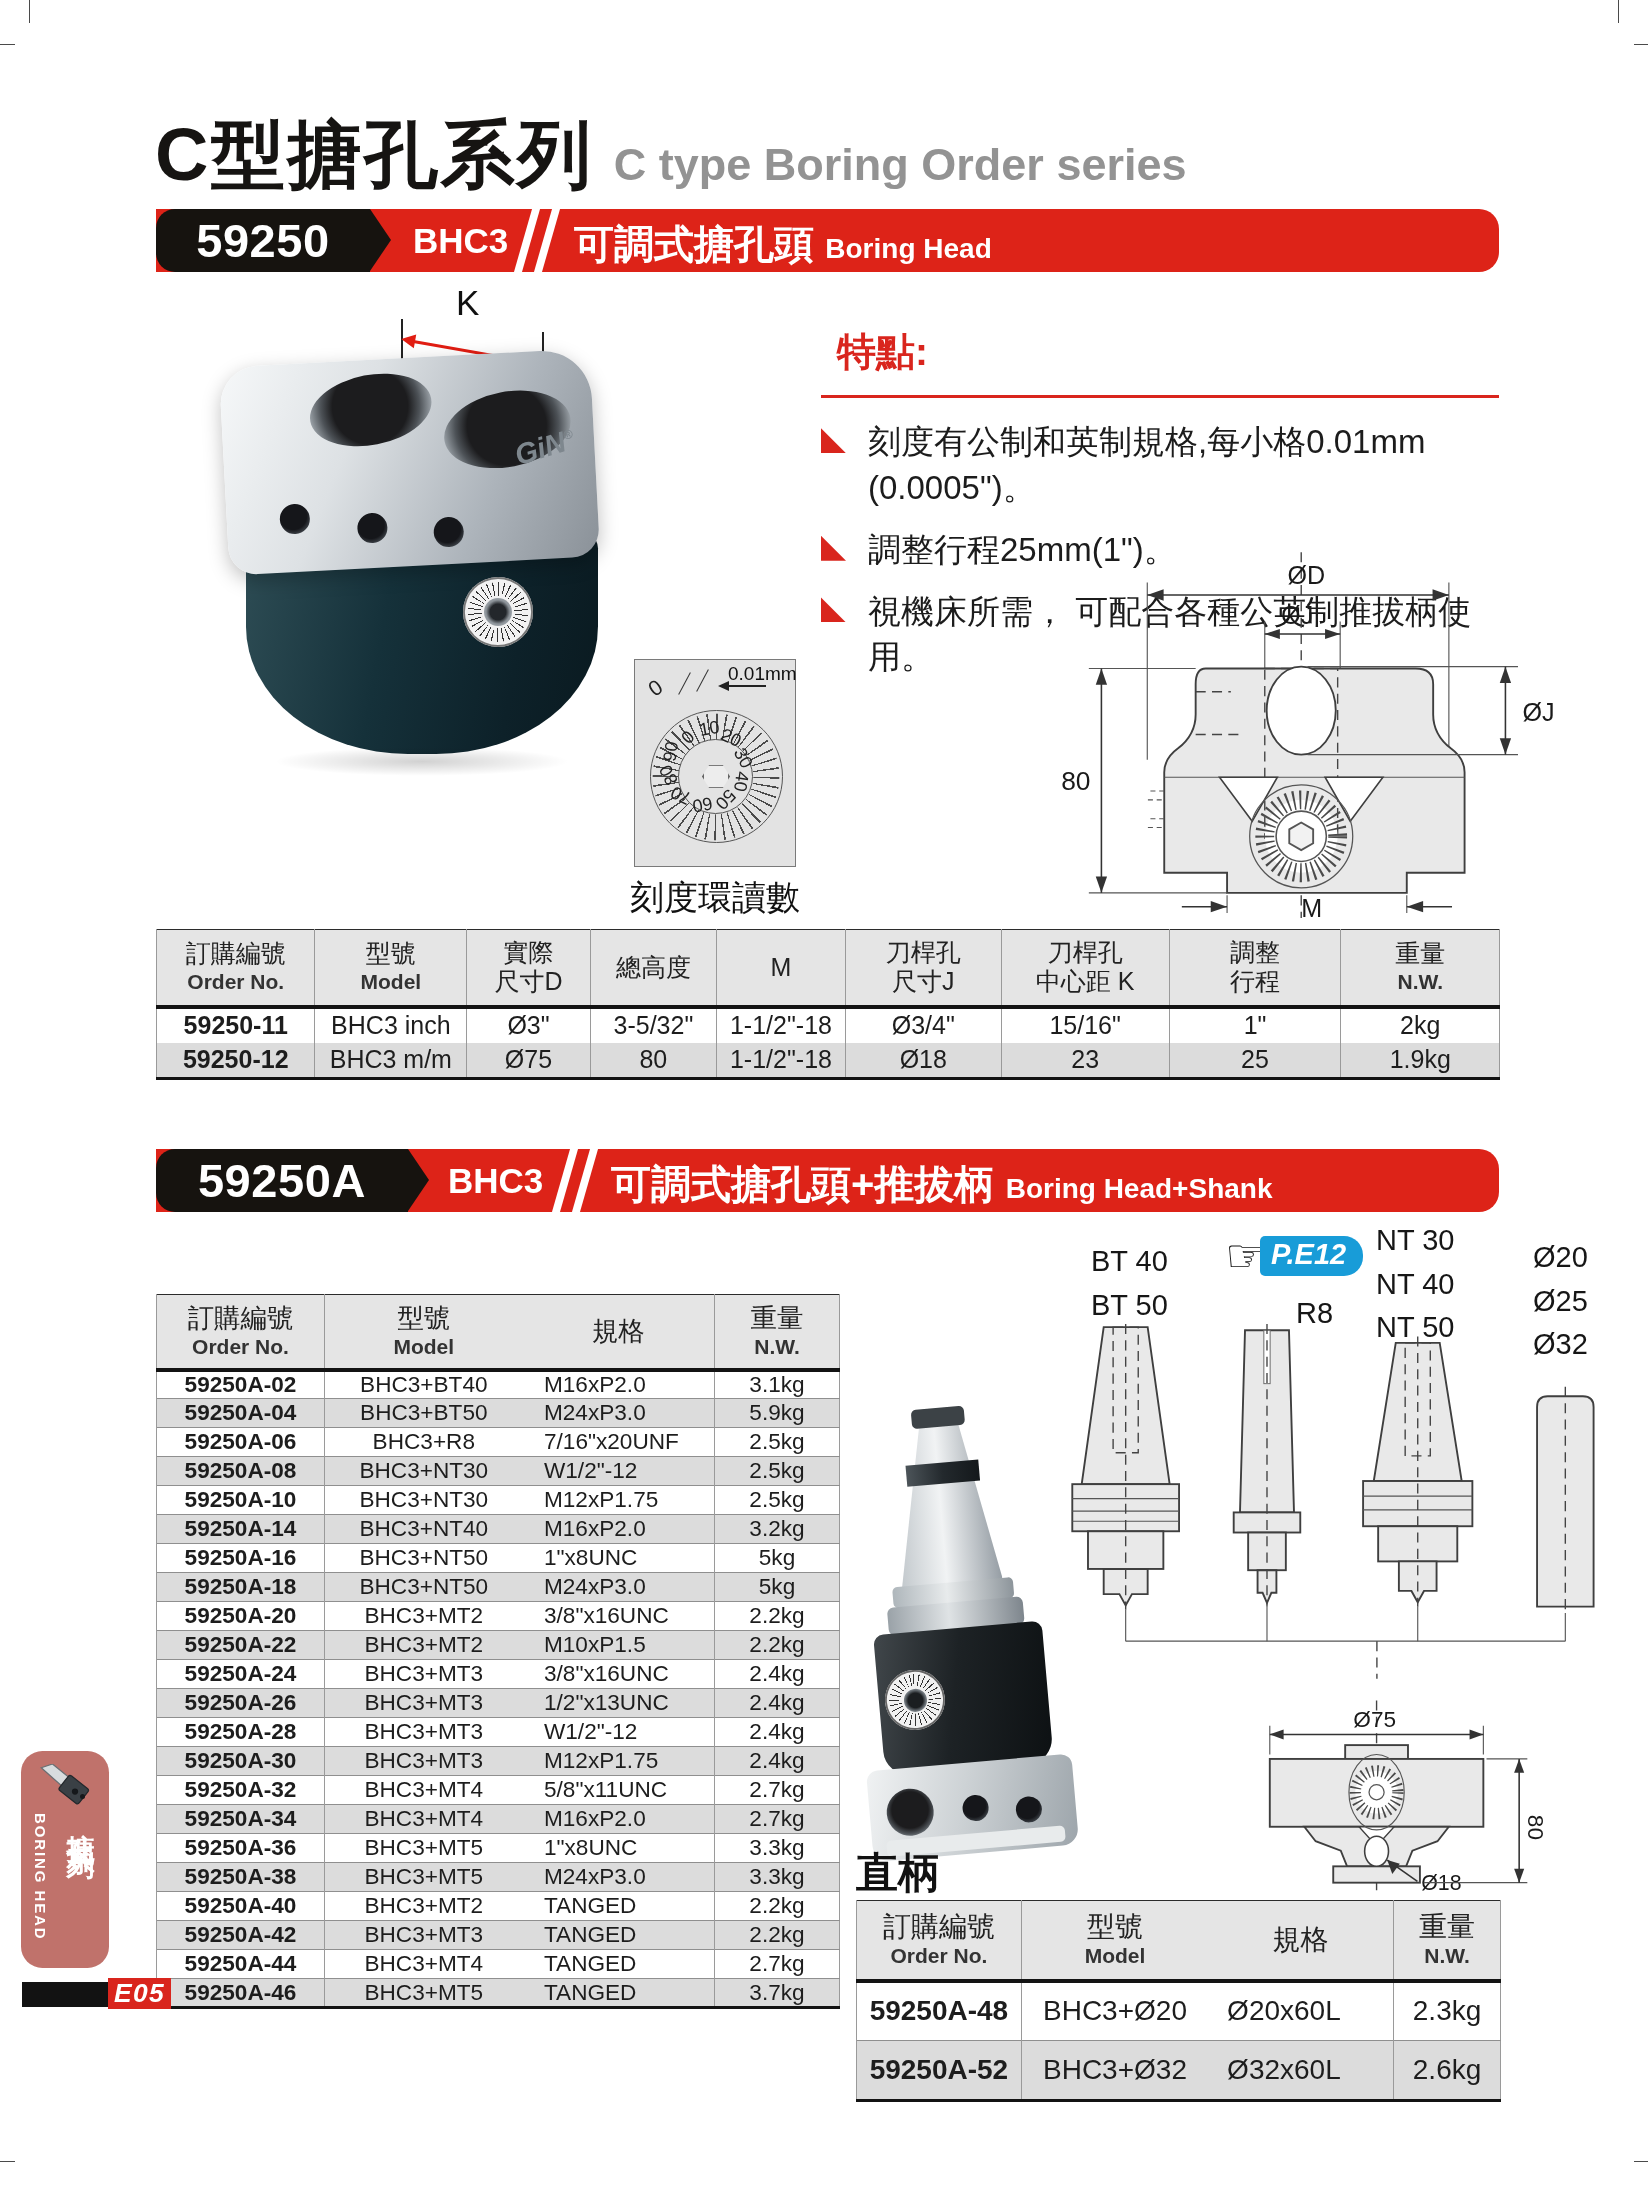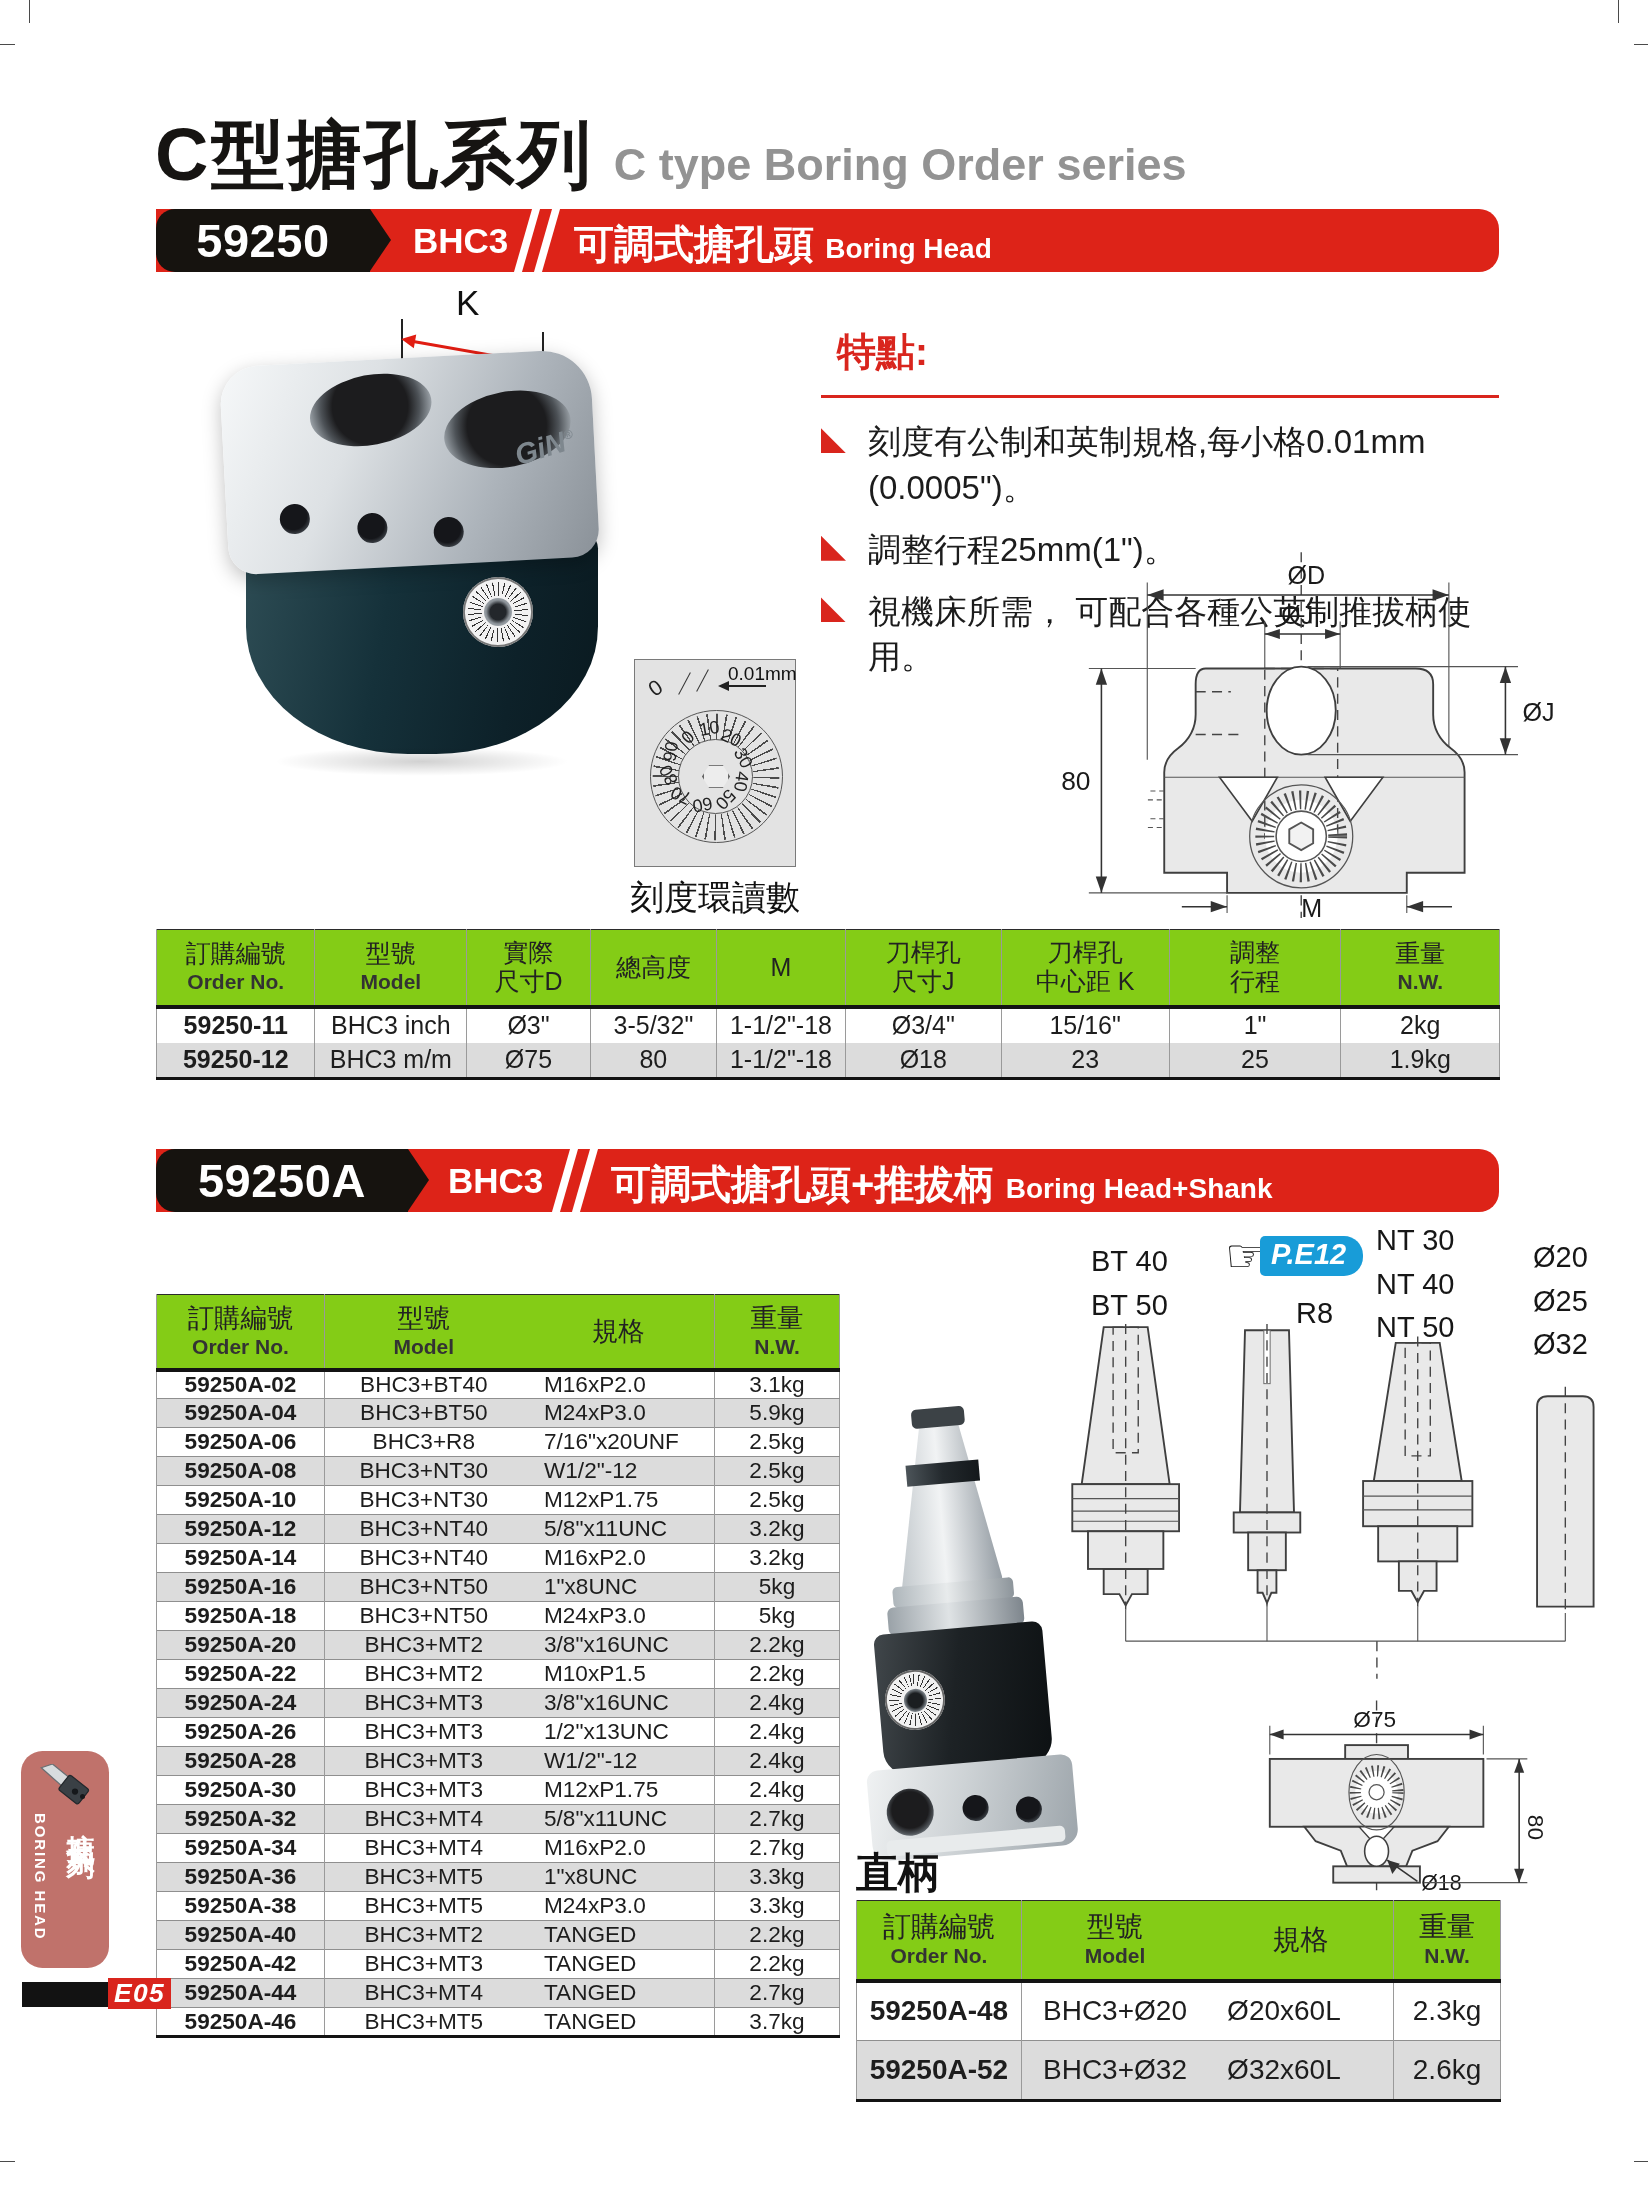--- a/index.html
+++ b/index.html
@@ -74,21 +74,21 @@
   .thin{stroke:#555;stroke-width:1.8;fill:none;}
   .outline{fill:#e9e9e9;stroke:#3f3f3f;stroke-width:3;}
   .dashed{stroke:#444;stroke-width:2.2;fill:none;stroke-dasharray:16 10;}
   .ah{fill:#333;stroke:none;}
 
   
   table.spec{position:absolute;border-collapse:collapse;table-layout:fixed;background:#fff;border-top:1.9px solid #2b2b2b;border-bottom:3.8px solid #131313;}
   table.spec th,table.spec td{border-left:1.3px solid #9a9a9a;text-align:center;padding:0;}
   table.spec th:first-child,table.spec td:first-child{border-left:1.3px solid #9a9a9a;}
   table.spec{border-left:0;border-right:1.3px solid #9a9a9a;}
-  table.spec thead th{background:#84cc16;border-bottom:4.4px solid #131313;vertical-align:middle;}
+  table.spec thead th{background:#e5e5e5;border-bottom:4.4px solid #131313;vertical-align:middle;}
   table.spec .hcn{font-size:25px;font-weight:400;color:#222;line-height:1.18;}
   table.spec .hen{font-size:21px;color:#333;line-height:1.25;}
   table.spec tbody tr:nth-child(even){background:#dcdcdc;}
   table.spec tbody td{font-size:25px;color:#1d1d1d;}
   table.spec tbody td.ord{font-weight:700;}
   #table1{left:156px;top:929px;width:1344px;}
   #table1 thead th{height:77px;}
   #table1 tbody td{height:36px;}
   #table2{left:156px;top:1294px;width:684px;}
   #table2 thead th{height:75px;}
@@ -524,26 +524,20 @@
           <td>W1/2"-12</td>
           <td>2.5kg</td>
         </tr>
         <tr>
           <td class="ord">59250A-10</td>
           <td>BHC3+NT30</td>
           <td>M12xP1.75</td>
           <td>2.5kg</td>
         </tr>
         <tr>
-          <td class="ord">59250A-12</td>
-          <td>BHC3+NT40</td>
-          <td>5/8"x11UNC</td>
-          <td>3.2kg</td>
-        </tr>
-        <tr>
           <td class="ord">59250A-14</td>
           <td>BHC3+NT40</td>
           <td>M16xP2.0</td>
           <td>3.2kg</td>
         </tr>
         <tr>
           <td class="ord">59250A-16</td>
           <td>BHC3+NT50</td>
           <td>1"x8UNC</td>
           <td>5kg</td>

